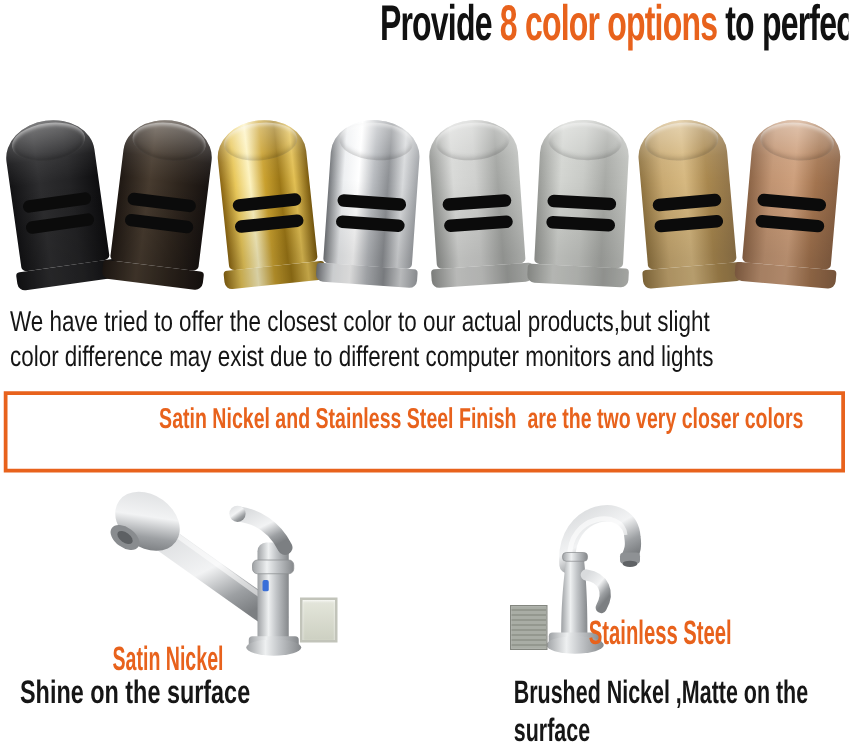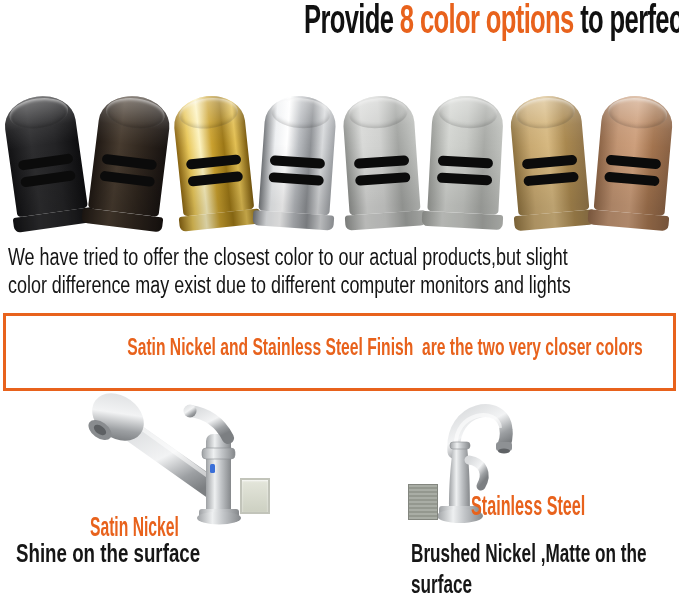--- a/index.html
+++ b/index.html
@@ -38,21 +38,21 @@
 
   
   .disclaimer{position:absolute;top:243px;left:8px;width:679px;
               font-size:23px;line-height:28px;color:#151515;font-weight:400;}
   .disclaimer .cx{transform:scaleX(0.78);}
   .disclaimer .line{display:block;height:28px;}
 
   
   .notice{position:absolute;top:313px;left:3px;width:667px;height:54px;
           border:3px solid var(--accent);text-align:center;color:var(--accent);
-          font-weight:700;font-size:23px;line-height:26px;padding-top:18px;}
+          font-weight:700;font-size:23px;line-height:26px;padding-top:5px;}
   .notice .cx{transform:scaleX(0.68);}
   .notice .line{display:block;height:26px;}
 
   
   .faucet-svg{position:absolute;}
   #faucet-left{left:80px;top:386px;}
   #faucet-right{left:420px;top:380px;}
 
   .finish-label{position:absolute;font-weight:700;font-size:27px;color:var(--accent);letter-spacing:0;}
   #label-satin{left:90px;top:512px;}

